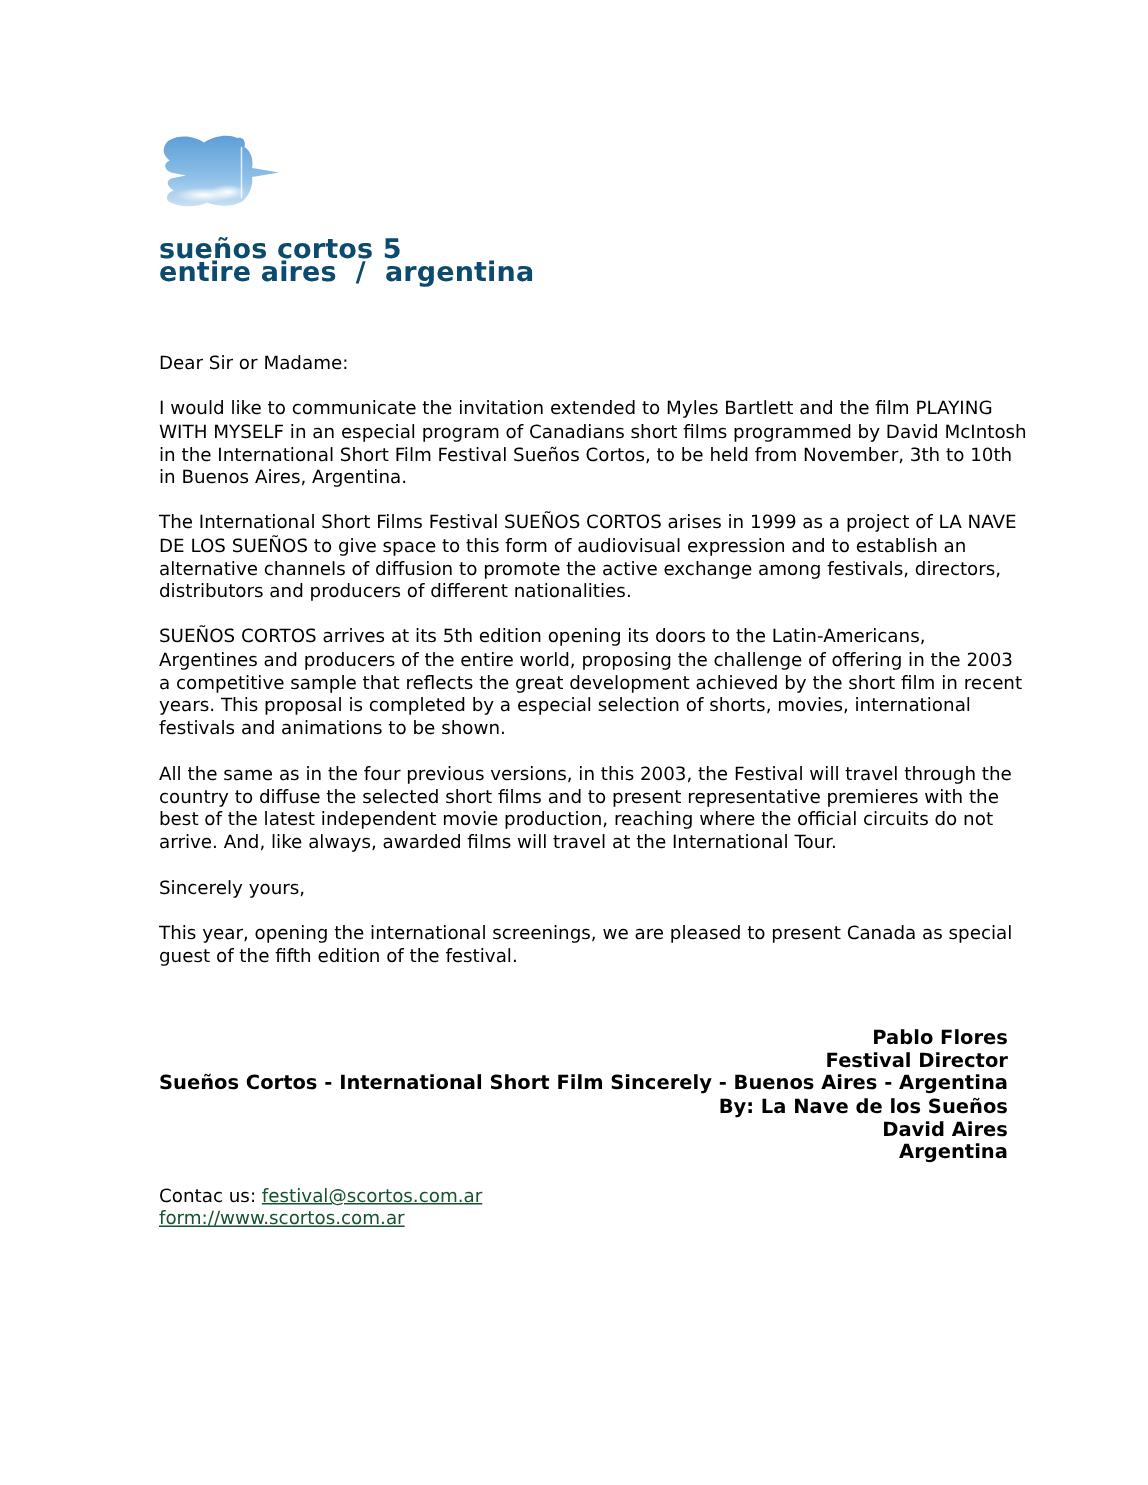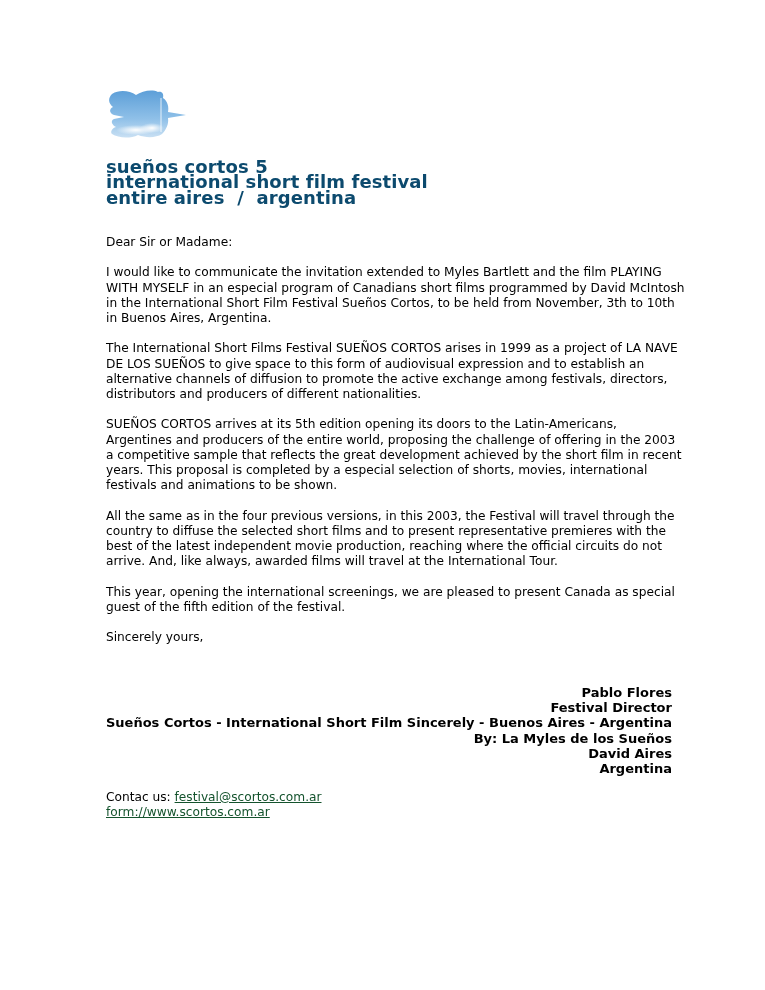--- a/index.html
+++ b/index.html
@@ -34,39 +34,38 @@
     </defs>
     <path d="M6 6 C14 1 24 3 30 7 C36 3 46 1 52 4 C56 3 58 6 57 10 C62 13 63 20 62 24 L80 27 L62 30 C63 36 60 42 56 46 C50 50 40 50 32 47 C24 51 12 50 6 46 C4 44 6 40 10 39 C6 37 4 33 8 31 L18 29 L8 27 C3 25 3 21 7 19 C2 15 2 10 6 6 Z" fill="url(#sky)"></path>
     <ellipse cx="30" cy="42" rx="20" ry="5" fill="url(#cl)"></ellipse>
     <ellipse cx="46" cy="40" rx="12" ry="5" fill="url(#cl)"></ellipse>
     <line x1="55" y1="10" x2="55" y2="44" stroke="#ffffff" stroke-width="1" opacity="0.8"></line>
   </svg>
 </div>
 
 <div class="heading">
   <div>sueños cortos 5</div>
-  <div>international short film festival</div>
   <div>entire aires  /  argentina</div>
 </div>
 
 <div class="body-text">
   <p>Dear Sir or Madame:</p>
   <p>I would like to communicate the invitation extended to Myles Bartlett and the film PLAYING WITH MYSELF in an especial program of Canadians short films programmed by David McIntosh in the International Short Film Festival Sueños Cortos, to be held from November, 3th to 10th in Buenos Aires, Argentina.</p>
   <p>The International Short Films Festival SUEÑOS CORTOS arises in 1999 as a project of LA NAVE DE LOS SUEÑOS to give space to this form of audiovisual expression and to establish an alternative channels of diffusion to promote the active exchange among festivals, directors, distributors and producers of different nationalities.</p>
   <p>SUEÑOS CORTOS arrives at its 5th edition opening its doors to the Latin-Americans, Argentines and producers of the entire world, proposing the challenge of offering in the 2003 a competitive sample that reflects the great development achieved by the short film in recent years. This proposal is completed by a especial selection of shorts, movies, international festivals and animations to be shown.</p>
   <p>All the same as in the four previous versions, in this 2003, the Festival will travel through the country to diffuse the selected short films and to present representative premieres with the best of the latest independent movie production, reaching where the official circuits do not arrive. And, like always, awarded films will travel at the International Tour.</p>
+  <p>Sincerely yours,</p>
   <p>This year, opening the international screenings, we are pleased to present Canada as special guest of the fifth edition of the festival.</p>
-  <p>Sincerely yours,</p>
 </div>
 
 <div class="sig">
   <div>Pablo Flores</div>
   <div>Festival Director</div>
   <div>Sueños Cortos - International Short Film Sincerely - Buenos Aires - Argentina</div>
-  <div>By: La Myles de los Sueños</div>
+  <div>By: La Nave de los Sueños</div>
   <div>David Aires</div>
   <div>Argentina</div>
 </div>
 
 <div class="contact">
   <div>
     <span>Contac us: </span><a href="#">festival@scortos.com.ar</a>
   </div>
   <div>
     <a href="#">form://www.scortos.com.ar</a>

